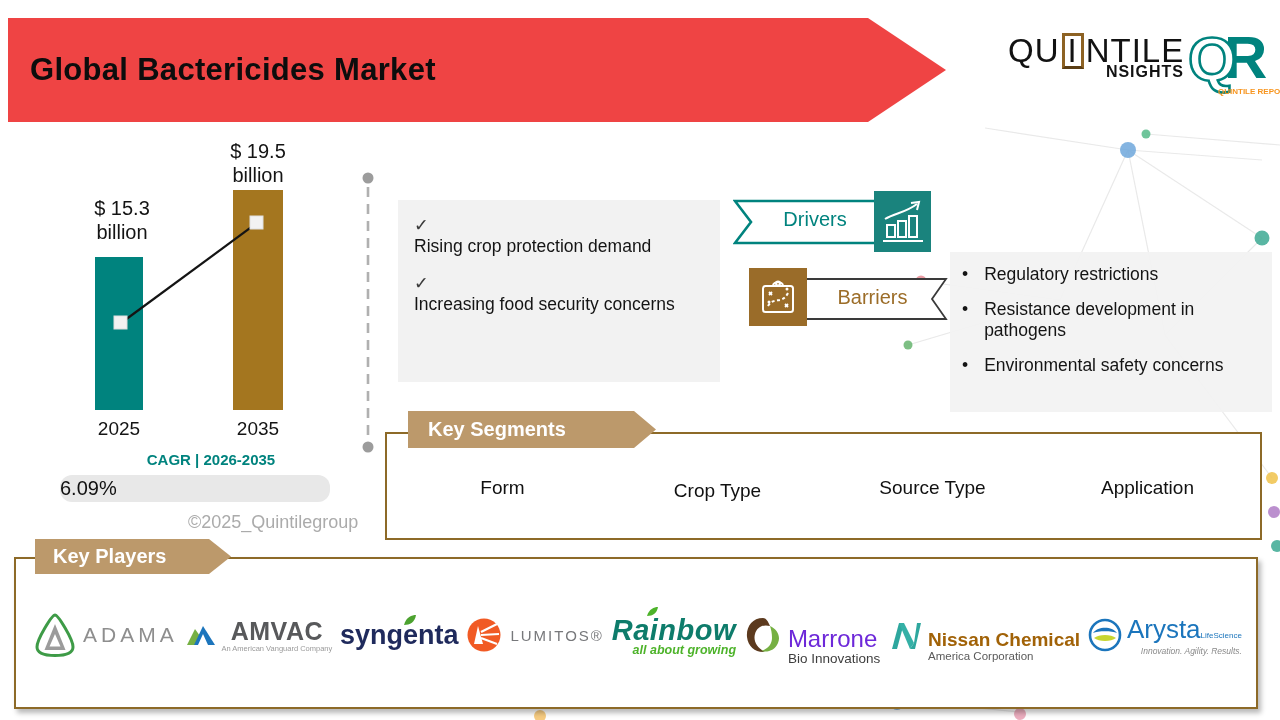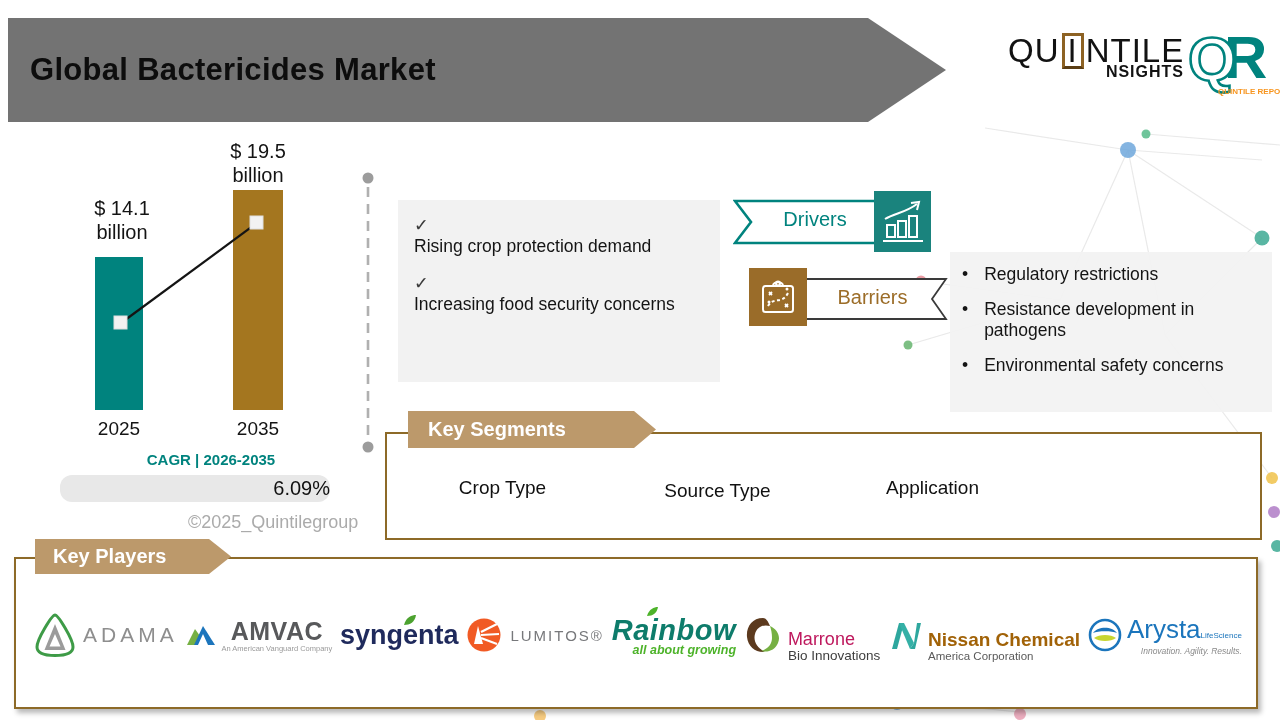--- a/index.html
+++ b/index.html
@@ -5,21 +5,21 @@
   * { margin:0; padding:0; box-sizing:border-box; }
   body { width:1280px; height:720px; overflow:hidden; background:#fff;
          font-family:"Liberation Sans", sans-serif; }
   .slide { position:relative; width:1280px; height:720px; background:#fff; overflow:hidden; }
 
   
   .bg-net { position:absolute; left:0; top:0; z-index:0; pointer-events:none; }
 
   
   .title-banner { position:absolute; left:8px; top:18px; width:938px; height:104px;
-    background:#737373; z-index:2;
+    background:#ef4444; z-index:2;
     clip-path:polygon(0 0, calc(100% - 78px) 0, 100% 50%, calc(100% - 78px) 100%, 0 100%);
     display:flex; align-items:center; }
   .title-banner h1 { font-size:31px; font-weight:bold; color:#0d0d0d; padding-left:22px; letter-spacing:.3px; }
 
   .q-logo { position:absolute; left:1008px; top:32px; width:180px; z-index:2; color:#121212; }
   .q-line1 { font-size:33px; letter-spacing:1px; display:flex; align-items:center; }
   .boxed-i { border:3px solid #8D6223; border-bottom-color:#5a3d14; padding:0 3px; margin:0 2px; display:inline-block; line-height:30px; }
   .q-line2 { text-align:right; font-size:16px; font-weight:bold; letter-spacing:1px; margin-top:-7px; padding-right:4px; }
   .qr-logo { position:absolute; left:1188px; top:22px; z-index:2; }
 
@@ -30,21 +30,21 @@
   .val-label { position:absolute; z-index:1; text-align:center; font-size:20px; color:#141414; line-height:1.18; }
   .val-1 { left:72px;  top:197px; width:100px; }
   .val-2 { left:208px; top:140px; width:100px; }
   .year-label { position:absolute; z-index:1; font-size:19px; color:#141414; text-align:center; }
   .year-1 { left:85px;  top:418px; width:68px; }
   .year-2 { left:224px; top:418px; width:68px; }
   .trend-svg { position:absolute; left:0; top:130px; z-index:1; }
   .cagr-label { position:absolute; left:76px; top:451px; width:270px; z-index:1;
     text-align:center; color:#00837E; font-weight:bold; font-size:15px; }
   .cagr-band { position:absolute; left:60px; top:475px; width:270px; height:27px; z-index:1;
-    background:#E8E8E8; text-align:right; font-size:20px; color:#111; line-height:27px;border-radius:12px; }
+    background:#E8E8E8; text-align:left; font-size:20px; color:#111; line-height:27px;border-radius:12px; }
   .watermark { position:absolute; left:188px; top:512px; z-index:1; font-size:18px; color:#ABABAB; }
 
   
   .divider-svg { position:absolute; left:355px; top:170px; z-index:1; }
 
   
   .drivers-box { position:absolute; left:398px; top:200px; width:322px; height:182px; z-index:1;
     background:#F2F2F2; padding:15px 8px 0 16px; }
   .check-item { display:flex; font-size:17.5px; color:#141414; margin-bottom:16px; line-height:1.2;flex-direction:column; }
   .check-item .mark::before { content:"\2713"; color:#3c3c3c; margin-right:14px; }
@@ -87,21 +87,21 @@
   .amvac-sub { font-size:7.5px; color:#9a9a9a; margin-top:-2px; white-space:nowrap; }
   .syngenta { position:relative; }
   .syn-text { font-size:27px; font-weight:bold; color:#1F2A5C; }
   .syn-leaf { position:absolute; left:62px; top:-6px; }
   .lumitos-text { font-size:15px; color:#77787B; letter-spacing:2px; margin-left:8px; }
   .rainbow { position:relative; display:block;font-style:italic; }
   .rainbow-name { font-size:29px; font-weight:bold; color:#0E7C6B; letter-spacing:.5px; }
   .rainbow-leaf { position:absolute; left:34px; top:-8px; }
   .rainbow-sub { font-size:12.5px; font-weight:bold; color:#4DB32A; text-align:right; margin-top:-4px; }
   .marrone-txt { margin-left:6px; }
-  .marrone-name { font-size:18px; color:#be185d; line-height:1;margin-top:23px; }
+  .marrone-name { font-size:24px; color:#6d28d9; line-height:1;margin-top:23px; }
   .marrone-sub { font-size:13.5px; color:#3E3E3E; }
   .nissan-txt { margin-left:6px; }
   .nissan-name { font-size:19px; font-weight:bold; color:#a16207; line-height:1.1;margin-top:22px; }
   .nissan-sub { font-size:11.5px; color:#5a5a5a; }
   .arysta-txt { margin-left:5px; }
   .arysta-name { font-size:26px; color:#1B75BC; }
   .arysta-ls { font-size:8px; color:#1B75BC; }
   .arysta-tag { font-size:8.5px; font-style:italic; color:#8a8a8a; text-align:right; margin-top:1px; }
 </style>
 </head>
@@ -151,21 +151,21 @@
     <div class="q-line2">NSIGHTS</div>
   </div>
 
   <svg class="qr-logo" width="92" height="80">
     <text x="36" y="56" font-family="Liberation Sans, sans-serif" font-size="60" font-weight="bold" fill="#00837E">R</text>
     <text x="0" y="58" font-family="Liberation Sans, sans-serif" font-size="62" font-weight="bold" fill="#ffffff" stroke="#00837E" stroke-width="2.6">Q</text>
     <text x="30" y="72" font-family="Liberation Sans, sans-serif" font-size="8" font-weight="bold" fill="#F7941D">QUINTILE REPORTS</text>
   </svg>
 
   <div class="val-label val-1">
-    <div>$ 14.1</div>
+    <div>$ 15.3</div>
     <div>billion</div>
   </div>
   <div class="val-label val-2">
     <div>$ 19.5</div>
     <div>billion</div>
   </div>
   <div class="bar bar-2025"></div>
   <div class="bar bar-2035"></div>
   <svg class="trend-svg" width="400" height="330">
     <line x1="121" y1="193" x2="257" y2="93" stroke="#141414" stroke-width="2.2"></line>
@@ -246,20 +246,21 @@
       </div>
     <div class="bullet-item">
         <span class="mark"></span>
         <span>Environmental safety concerns</span>
       </div>
   </div>
 
   <div class="seg-box"></div>
   <div class="tan-banner seg-banner">Key Segments</div>
   <div class="seg-items">
+    <div class="seg-item">Form</div>
     <div class="seg-item">Crop Type</div>
     <div class="seg-item">Source Type</div>
     <div class="seg-item">Application</div>
   </div>
 
   <div class="players-box"></div>
   <div class="tan-banner players-banner">Key Players</div>
 
   <div class="logos">
 

